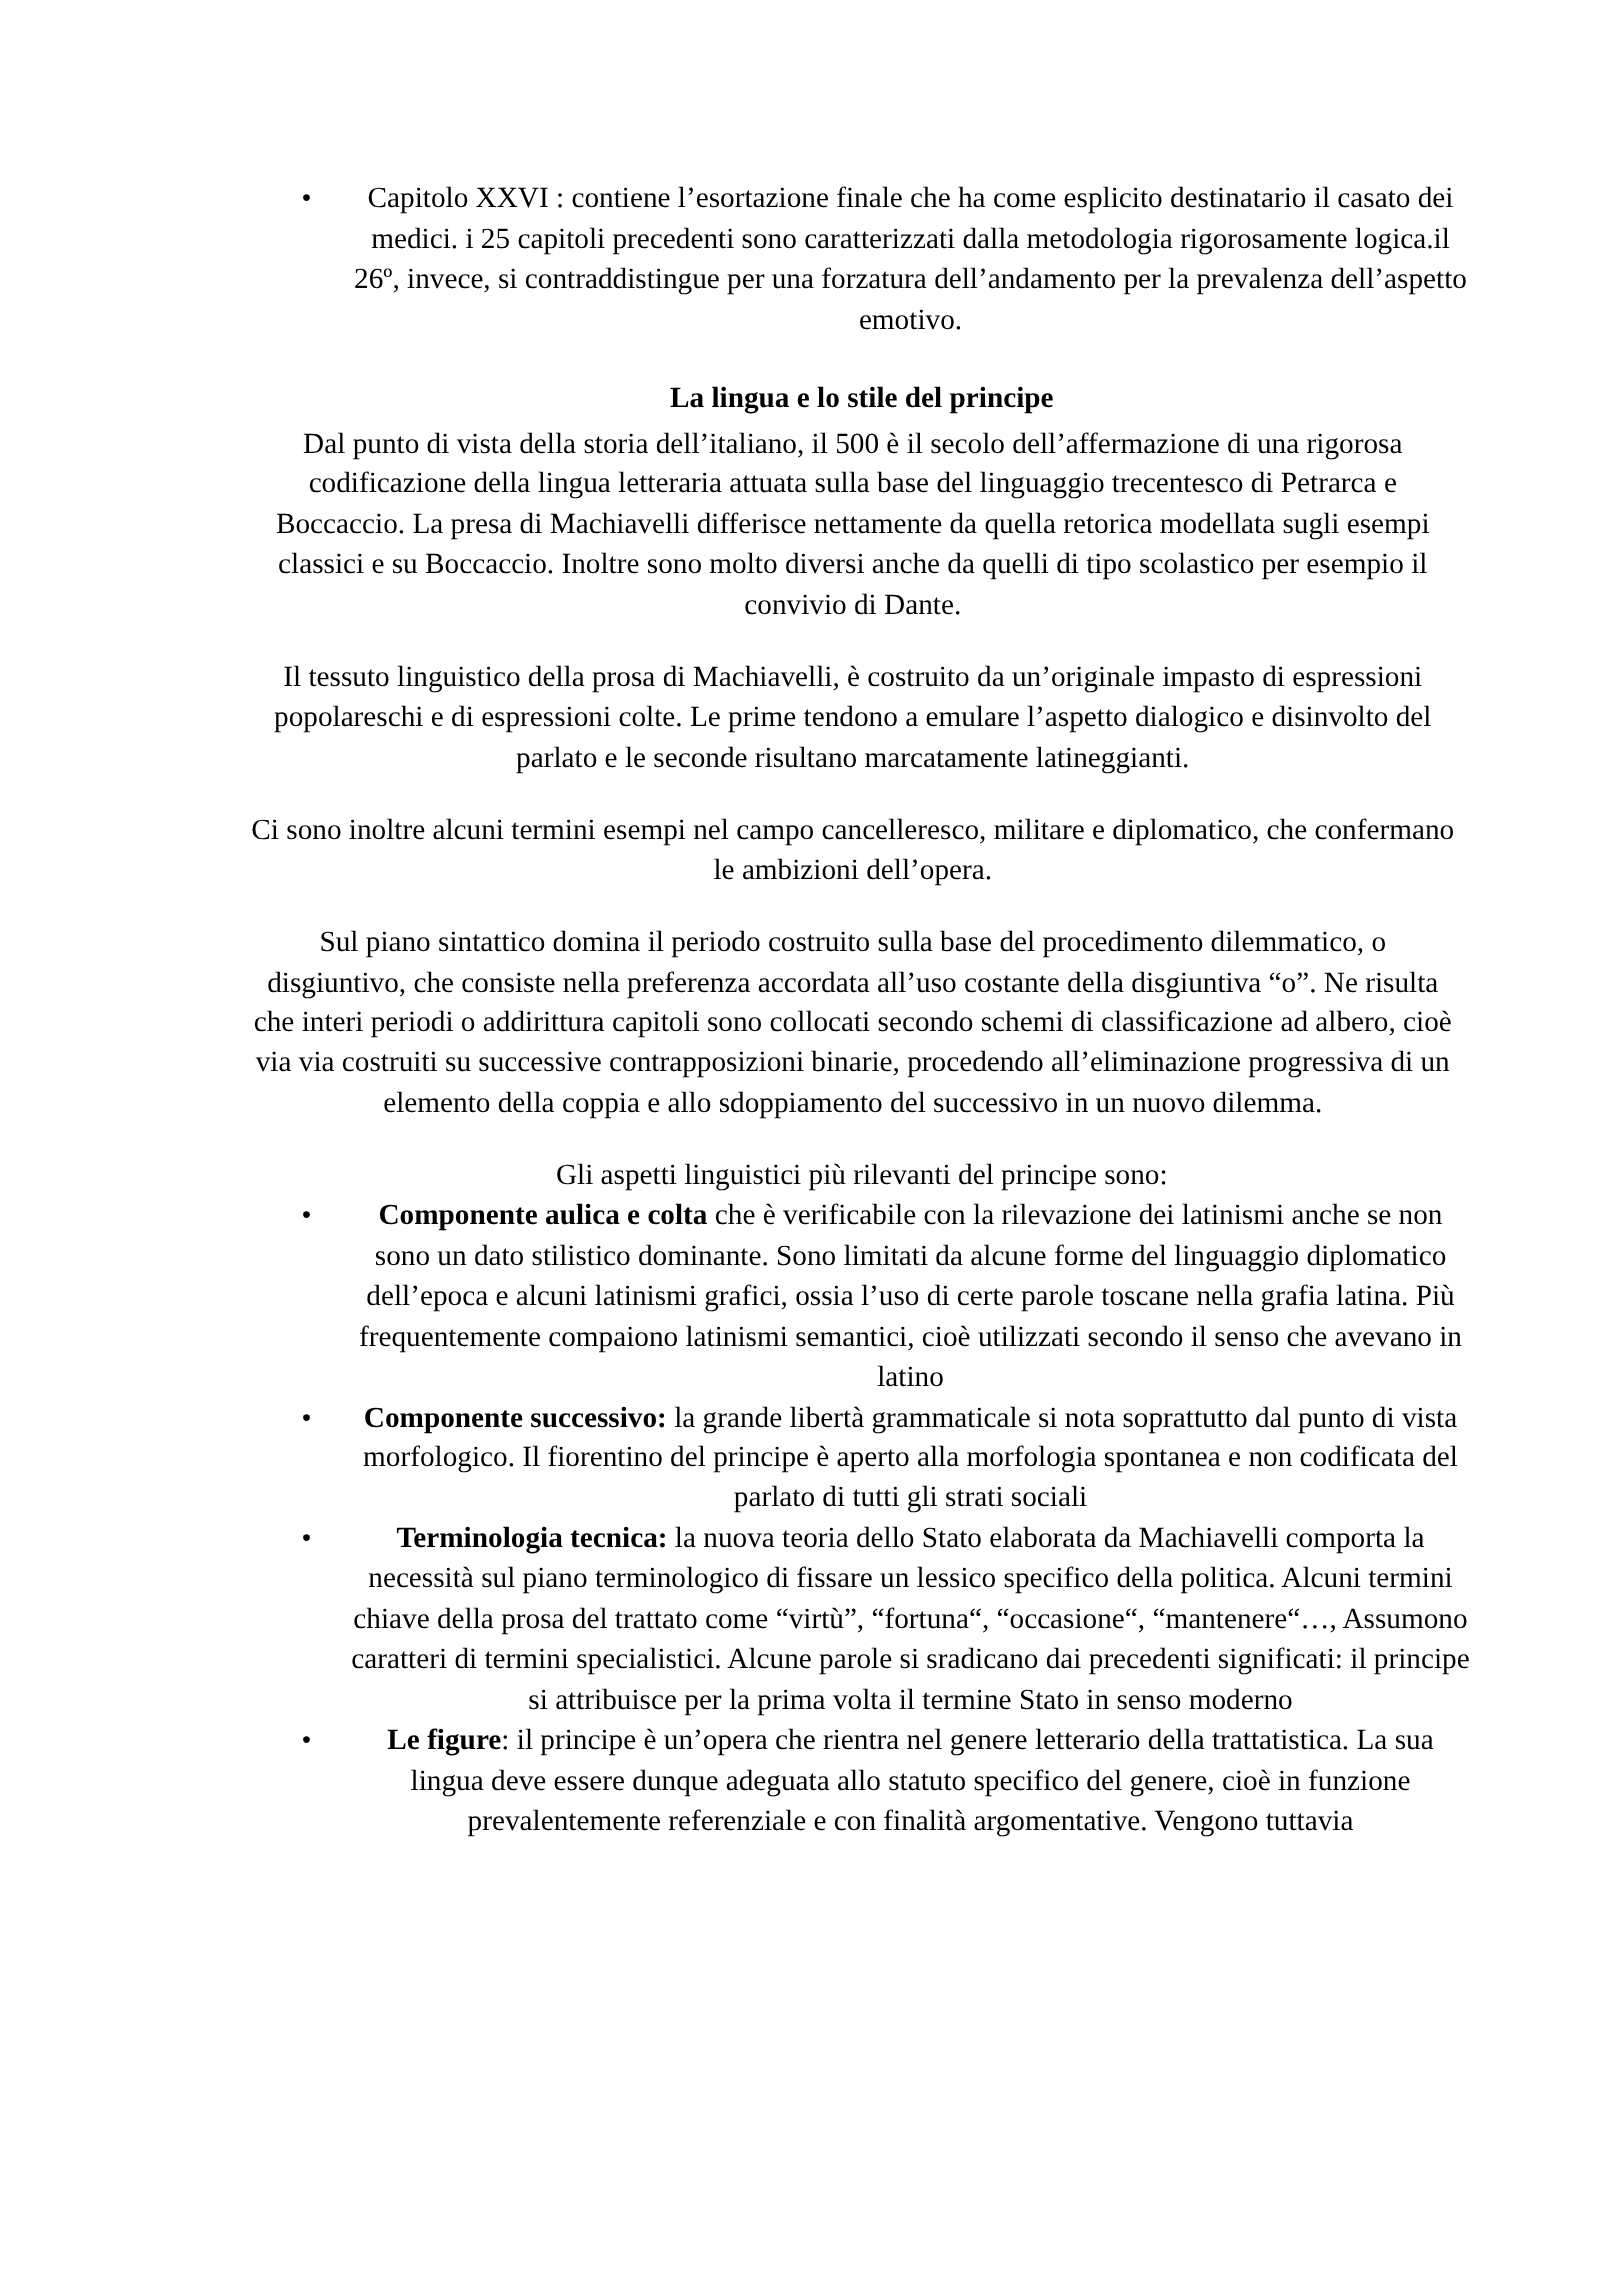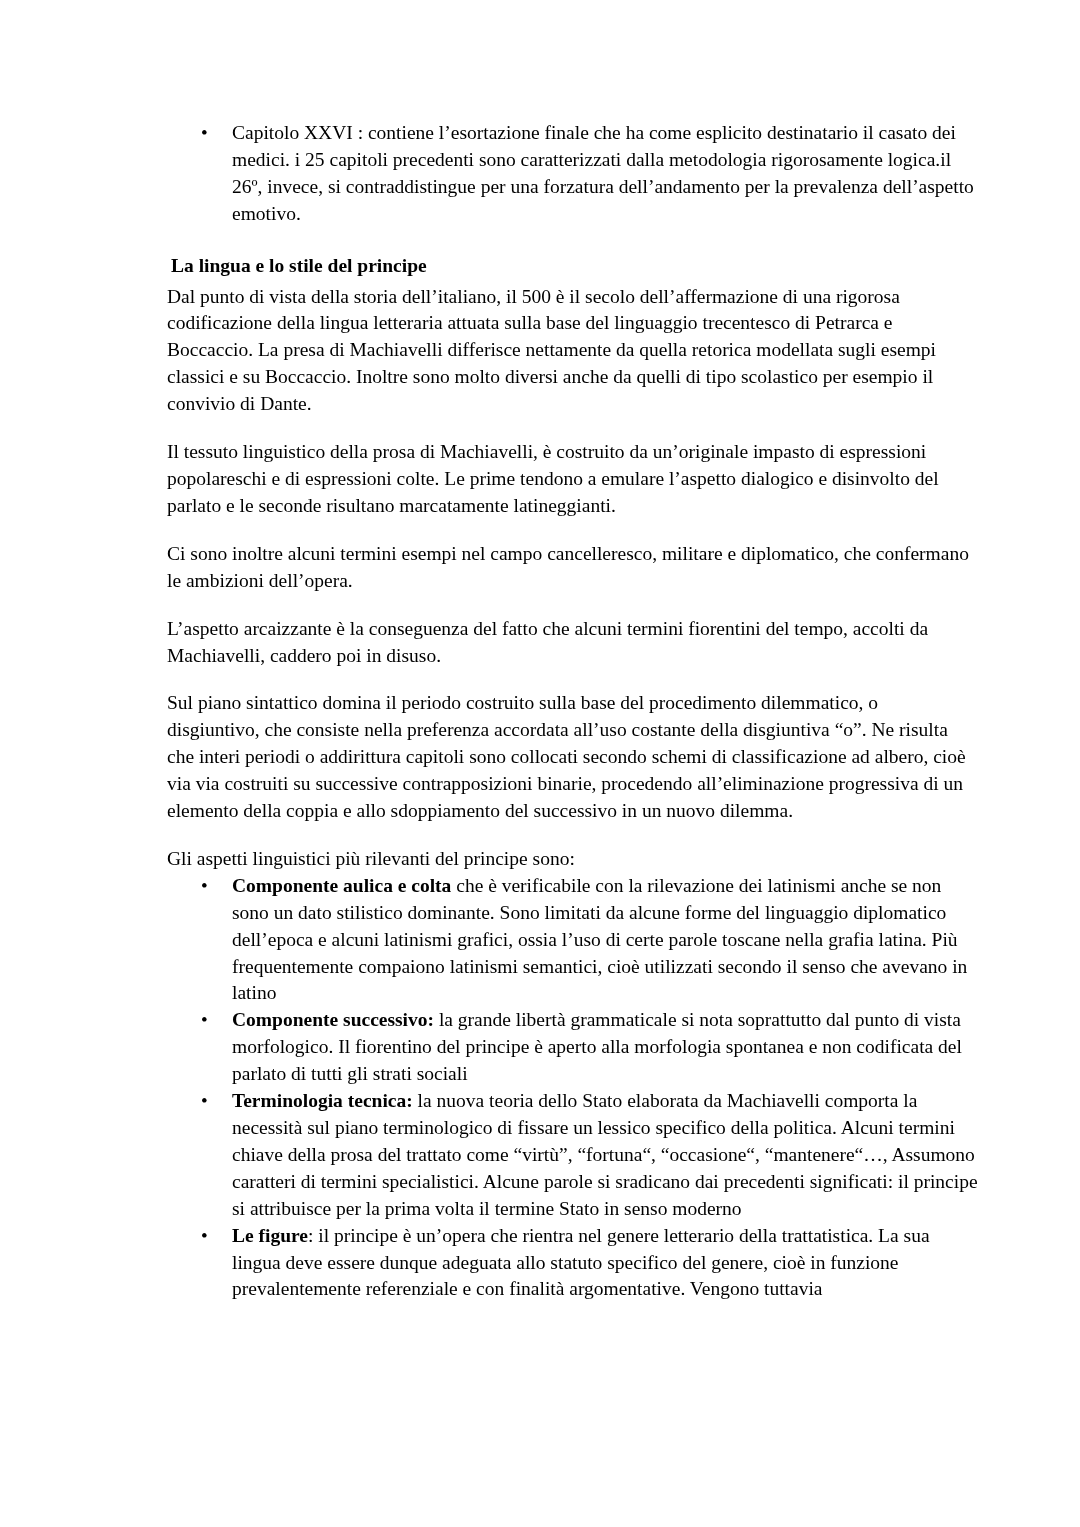--- a/index.html
+++ b/index.html
@@ -17,21 +17,21 @@
     width: 1080px;
     min-height: 1527px;
     box-sizing: border-box;
     padding: 120px 95px 60px 167px;
     background: #ffffff;
   }
   .doc-body {
     width: 815px;
     font-size: 19.5px;
     line-height: 1.38;
-    text-align: left;
+    text-align: center;
     font-family: Liberation Serif, serif;
   }
   p.para {
     margin: 0 12px 21px 0;
   }
   p.tight {
     margin: 0;
   }
   .heading {
     font-weight: bold;
@@ -72,21 +72,20 @@
       </li>
     </ul>
 
     <div class="spacer-sm"></div>
 
     <p class="heading">La lingua e lo stile del principe</p>
 
     <p class="para">Dal punto di vista della storia dell’italiano, il 500 è il secolo dell’affermazione di una rigorosa codificazione della lingua letteraria attuata sulla base del linguaggio trecentesco di Petrarca e Boccaccio. La presa di Machiavelli differisce nettamente da quella retorica modellata sugli esempi classici e su Boccaccio. Inoltre sono molto diversi anche da quelli di tipo scolastico per esempio il convivio di Dante.</p>
     <p class="para">Il tessuto linguistico della prosa di Machiavelli, è costruito da un’originale impasto di espressioni popolareschi e di espressioni colte. Le prime tendono a emulare l’aspetto dialogico e disinvolto del parlato e le seconde risultano marcatamente latineggianti.</p>
     <p class="para">Ci sono inoltre alcuni termini esempi nel campo cancelleresco, militare e diplomatico, che confermano le ambizioni dell’opera.</p>
-    <p class="para">L’aspetto arcaizzante è la conseguenza del fatto che alcuni termini fiorentini del tempo, accolti da Machiavelli, caddero poi in disuso.</p>
     <p class="para">Sul piano sintattico domina il periodo costruito sulla base del procedimento dilemmatico, o disgiuntivo, che consiste nella preferenza accordata all’uso costante della disgiuntiva “o”. Ne risulta che interi periodi o addirittura capitoli sono collocati secondo schemi di classificazione ad albero, cioè via via costruiti su successive contrapposizioni binarie, procedendo all’eliminazione progressiva di un elemento della coppia e allo sdoppiamento del successivo in un nuovo dilemma.</p>
 
     <p class="tight">Gli aspetti linguistici più rilevanti del principe sono:</p>
 
     <ul class="bullets">
       <li>
         <span class="lead">Componente aulica e colta</span><span> che è verificabile con la rilevazione dei latinismi anche se non sono un dato stilistico dominante. Sono limitati da alcune forme del linguaggio diplomatico dell’epoca e alcuni latinismi grafici, ossia l’uso di certe parole toscane nella grafia latina. Più frequentemente compaiono latinismi semantici, cioè utilizzati secondo il senso che avevano in latino</span>
       </li>
       <li>
         <span class="lead">Componente successivo:</span><span> la grande libertà grammaticale si nota soprattutto dal punto di vista morfologico. Il fiorentino del principe è aperto alla morfologia spontanea e non codificata del parlato di tutti gli strati sociali</span>

